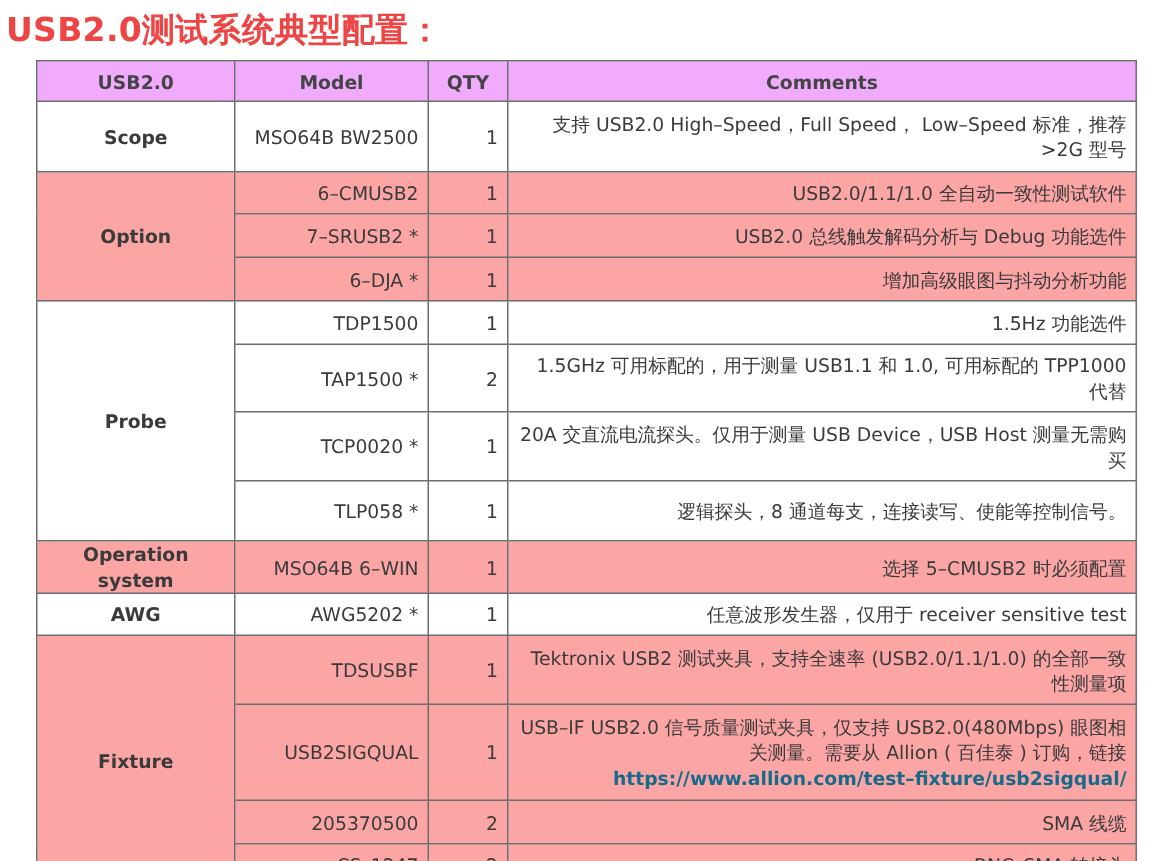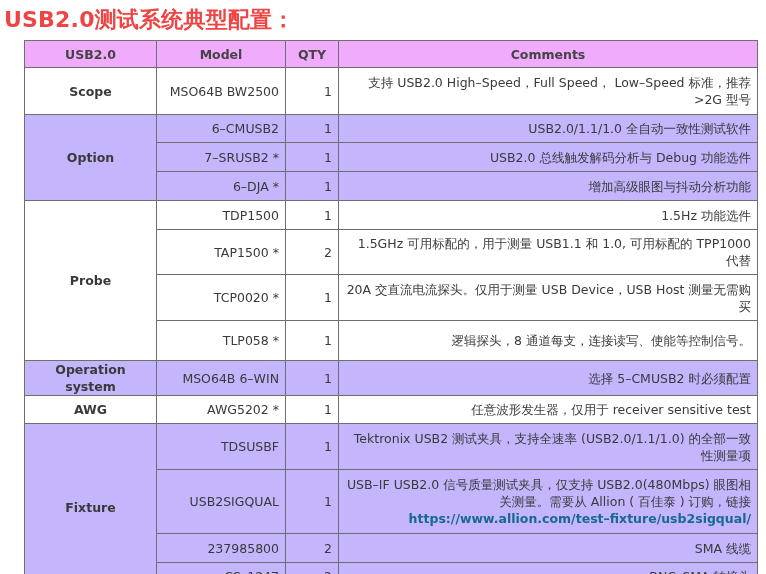--- a/index.html
+++ b/index.html
@@ -7,21 +7,21 @@
          font-family: "DejaVu Sans", "Liberation Sans", sans-serif; color: #3a3a3a; }
   .title { position: absolute; left: 4px; top: 5px; font-size: 22px; font-weight: bold;
            color: #ef4444; letter-spacing: 0.2px; white-space: nowrap; }
   table.cfg { position: absolute; left: 24px; top: 40px; width: 733px;
               border-collapse: collapse; table-layout: fixed; font-size: 12.5px; }
   table.cfg th, table.cfg td { border: 1.5px solid #6e6e6e; padding: 0 6px; line-height: 17px; }
   table.cfg th { background: #f0abfc; height: 26px; font-weight: bold; color: #444; text-align: center; font-size: 12.5px; }
   td.cat { font-weight: bold; text-align: center; color: #3a3a3a; font-size: 12.5px; margin-left: 33px; }
   td.model, td.qty { text-align: right; }
   td.cm { text-align: right; padding-left: 4px; padding-right: 4px; }
-  tr.g td { background: #c4b5fd; }
+  tr.g td { background: #fca5a5; }
   tr.w td { background: #ffffff; }
   .link { color: #176a8a; font-weight: bold; }
 </style>
 </head>
 <body>
 
 <div class="title">USB2.0测试系统典型配置：</div>
 
 <table class="cfg">
   <colgroup>
@@ -108,21 +108,21 @@
     </tr>
     <tr class="g" style="height:64px">
       <td class="model">USB2SIGQUAL</td>
       <td class="qty">1</td>
       <td class="cm">
         <span>USB–IF USB2.0 信号质量测试夹具，仅支持 USB2.0(480Mbps) 眼图相关测量。需要从 Allion ( 百佳泰 ) 订购，链接</span><br>
         <span class="link">https://www.allion.com/test–fixture/usb2sigqual/</span>
       </td>
     </tr>
     <tr class="g" style="height:29px">
-      <td class="model">237985800</td>
+      <td class="model">205370500</td>
       <td class="qty">2</td>
       <td class="cm">SMA 线缆</td>
     </tr>
     <tr class="g" style="height:28px">
       <td class="model">CS–1247</td>
       <td class="qty">2</td>
       <td class="cm">BNC–SMA 转接头</td>
     </tr>
   </tbody>
 </table>

